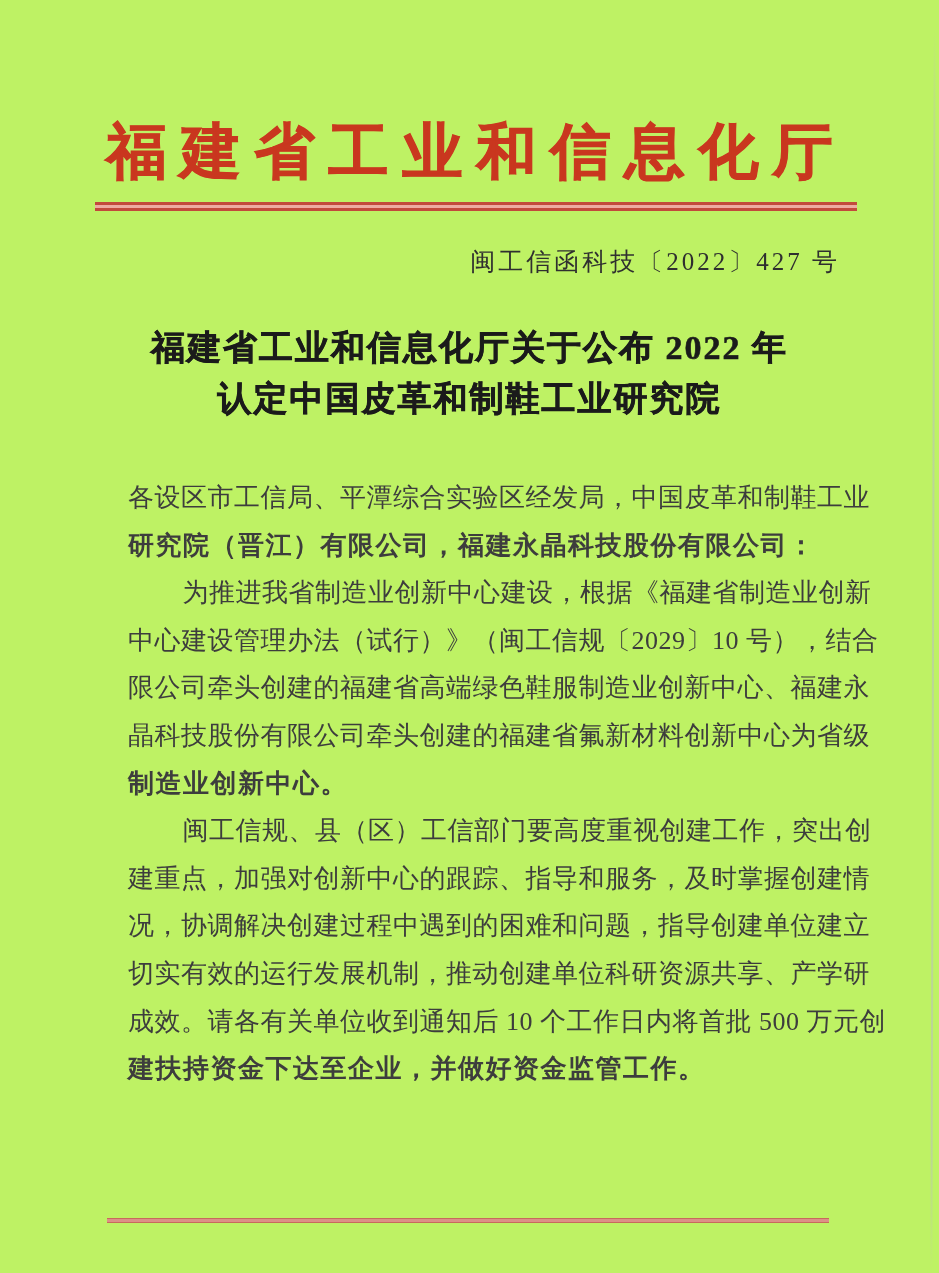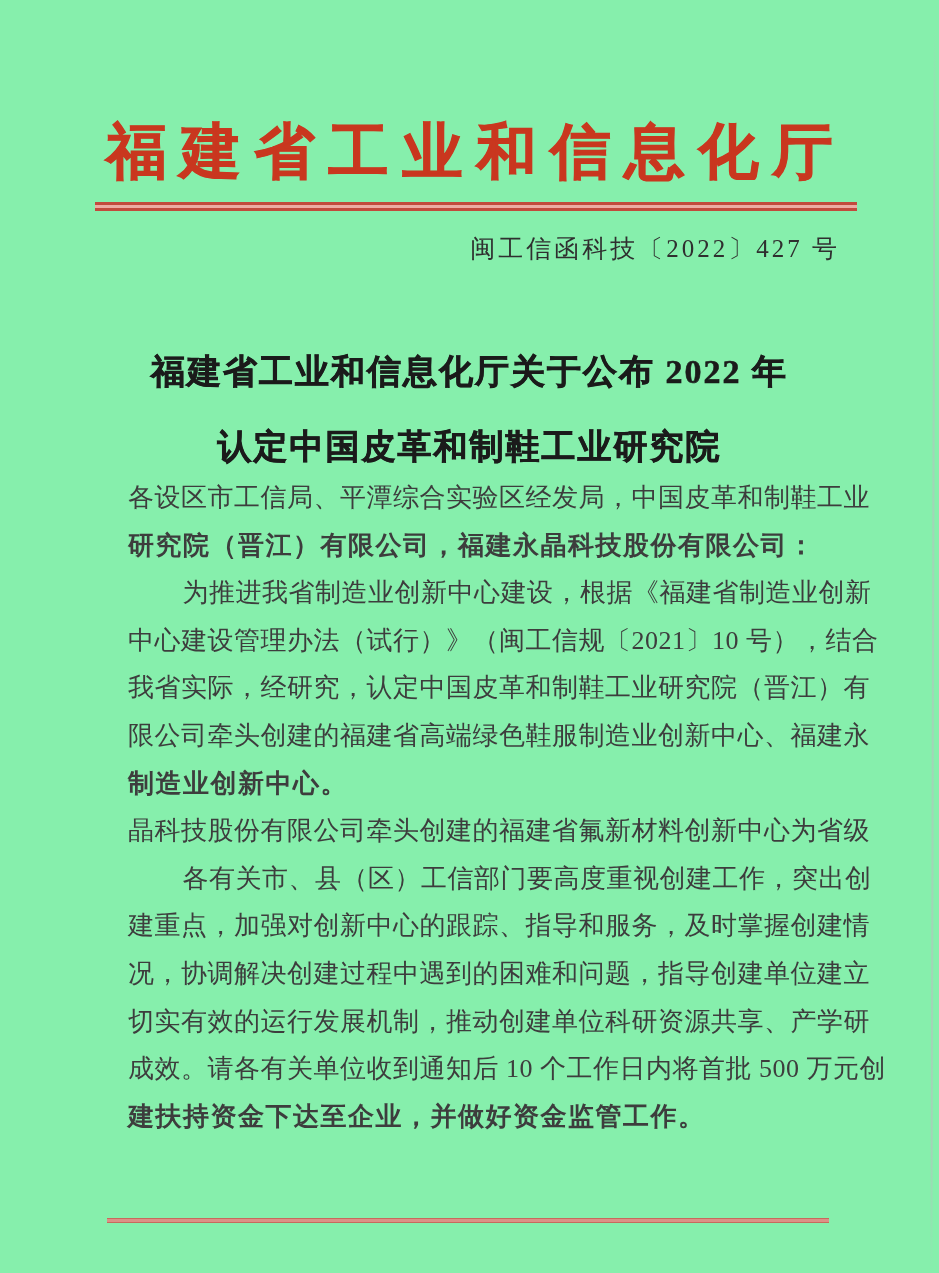--- a/index.html
+++ b/index.html
@@ -5,21 +5,21 @@
   * { margin: 0; padding: 0; box-sizing: border-box; }
   html, body { background: #ffffff; }
   body {
     font-family: "Liberation Serif", "DejaVu Serif", serif;
     width: 939px;
   }
   .page {
     position: relative;
     width: 939px;
     height: 1273px;
-    background: #86efac;
+    background: #bef264;
     overflow: hidden;
   }
   
   .scan-edge {
     position: absolute;
     top: 28px;
     right: 5px;
     width: 2px;
     height: 1245px;
     background: linear-gradient(to bottom, rgba(190,195,198,0), rgba(185,190,193,.55) 12%, rgba(185,190,193,.55) 90%, rgba(190,195,198,0));
@@ -45,42 +45,41 @@
     left: 95px;
     width: 762px;
     height: 9px;
     background: linear-gradient(to bottom,
       #c24a3c 0px, #c24a3c 3px,
       #edaba2 3px, #edaba2 6px,
       #c24a3c 6px, #c24a3c 9px);
   }
   .doc-number {
     position: absolute;
-    top: 232px;
+    top: 245px;
     right: 99px;
     font-size: 25px;
     color: #2f2f2f;
     letter-spacing: 3px;
     white-space: nowrap;
   }
   .doc-title {
     position: absolute;
     top: 322px;
     left: 0;
     width: 100%;
     text-align: center;
     color: #1b1b1b;
   }
   .doc-title .t-line {
     font-size: 34px;
     font-weight: 700;
     line-height: 51px;
     letter-spacing: 2px;
     white-space: nowrap;
-    margin-top: 24px;
     -webkit-text-stroke: 0.6px #1b1b1b;
   }
   .body-text {
     position: absolute;
     top: 474px;
     left: 128px;
     width: 742px;
     color: #3d3d3d;
   }
   .body-text .line {
@@ -125,26 +124,25 @@
 
   <div class="doc-title">
     <div class="t-line">福建省工业和信息化厅关于公布 2022 年</div>
     <div class="t-line">认定中国皮革和制鞋工业研究院</div>
   </div>
 
   <div class="body-text">
     <div class="line">各设区市工信局、平潭综合实验区经发局，中国皮革和制鞋工业</div>
     <div class="line end">研究院（晋江）有限公司，福建永晶科技股份有限公司：</div>
     <div class="line indent">为推进我省制造业创新中心建设，根据《福建省制造业创新</div>
-    <div class="line">中心建设管理办法（试行）》（闽工信规〔2021〕10 号），结合</div>
-    <div class="line">我省实际，经研究，认定中国皮革和制鞋工业研究院（晋江）有</div>
+    <div class="line">中心建设管理办法（试行）》（闽工信规〔2029〕10 号），结合</div>
     <div class="line">限公司牵头创建的福建省高端绿色鞋服制造业创新中心、福建永</div>
+    <div class="line">晶科技股份有限公司牵头创建的福建省氟新材料创新中心为省级</div>
     <div class="line end">制造业创新中心。</div>
-    <div class="line">晶科技股份有限公司牵头创建的福建省氟新材料创新中心为省级</div>
-    <div class="line indent">各有关市、县（区）工信部门要高度重视创建工作，突出创</div>
+    <div class="line indent">闽工信规、县（区）工信部门要高度重视创建工作，突出创</div>
     <div class="line">建重点，加强对创新中心的跟踪、指导和服务，及时掌握创建情</div>
     <div class="line">况，协调解决创建过程中遇到的困难和问题，指导创建单位建立</div>
     <div class="line">切实有效的运行发展机制，推动创建单位科研资源共享、产学研</div>
     <div class="line">成效。请各有关单位收到通知后 10 个工作日内将首批 500 万元创</div>
     <div class="line end">建扶持资金下达至企业，并做好资金监管工作。</div>
   </div>
 
   <div class="bottom-rule"></div>
 
 </div>

